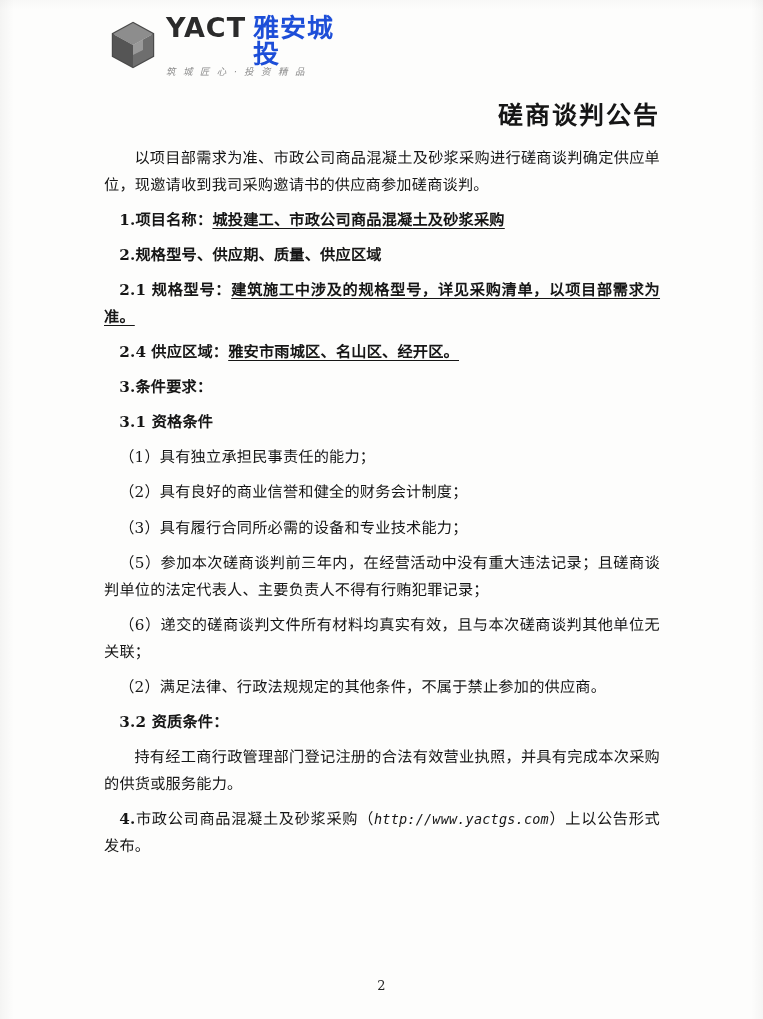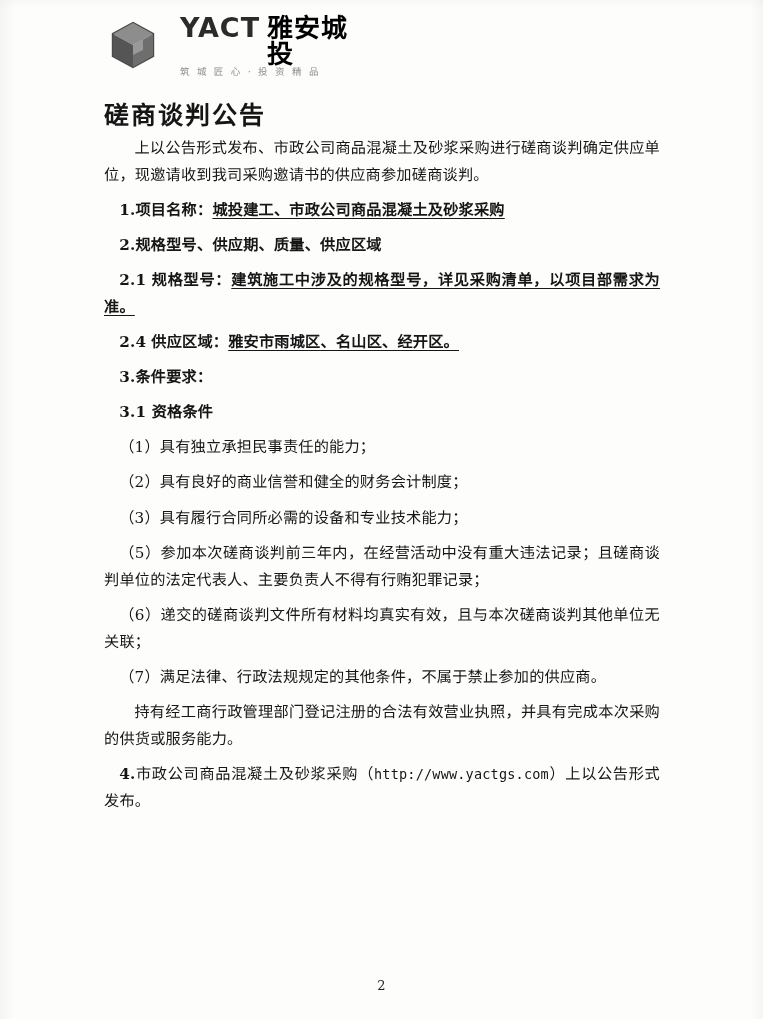--- a/index.html
+++ b/index.html
@@ -35,21 +35,21 @@
 
   
   .logo-block {
     position: absolute;
     left: 110px;
     top: 14px;
     width: 240px;
     height: 62px;
     display: flex;
     align-items: center;
-    gap: 24px;
+    gap: 10px;
   }
   .logo-cube {
     width: 46px;
     height: 50px;
     position: relative;
     flex: none;
   }
   .logo-cube svg { display: block; }
   .logo-text {
     display: flex;
@@ -67,59 +67,61 @@
     font-weight: bold;
     font-size: 27px;
     letter-spacing: 1px;
     color: #2b2b2b;
   }
   .logo-cn {
     font-family: "DejaVu Sans", "Liberation Sans", sans-serif;
     font-weight: bold;
     font-size: 26px;
     letter-spacing: 1px;
-    color: #000000;
+    color: #1d4ed8;
   }
   .logo-sub {
     font-family: "DejaVu Sans", "Liberation Sans", sans-serif;
     font-size: 9.5px;
     letter-spacing: 2.2px;
     color: #8e8e8e;
     white-space: nowrap;
+    font-style: italic;
   }
 
   
   .doc {
     position: absolute;
     left: 104px;
     top: 95px;
     width: 556px;
   }
   h1.title {
-    margin: 0 0 4px 0;
+    margin: 0 0 14px 0;
     font-size: 25px;
     font-weight: bold;
-    text-align: left;
+    text-align: right;
     letter-spacing: 2px;
     font-family: "DejaVu Serif", "Liberation Serif", serif;
   }
   p {
     margin: 0 0 8px 0;
     font-size: 15.2px;
     line-height: 1.78;
     text-align: justify;
     letter-spacing: 0.2px;
   }
   .indent { text-indent: 2em; }
   .indent1 { text-indent: 1em; }
   .bold { font-weight: bold; }
   .u { text-decoration: underline; text-underline-offset: 3px; }
   .mono {
     font-family: "DejaVu Sans Mono", "Liberation Mono", monospace;
     font-size: 13.5px;
+    font-style: italic;
   }
   .pagenum {
     position: absolute;
     left: 0;
     right: 0;
     top: 978px;
     text-align: center;
     font-size: 13px;
     font-family: "DejaVu Serif", "Liberation Serif", serif;
     color: #222;
@@ -146,21 +148,21 @@
         <span class="logo-cn">雅安城投</span>
       </div>
       <div class="logo-sub">筑 城 匠 心 · 投 资 精 品</div>
     </div>
   </div>
 
   <div class="doc">
 
     <h1 class="title">磋商谈判公告</h1>
 
-    <p class="indent">上以公告形式发布、市政公司商品混凝土及砂浆采购进行磋商谈判确定供应单位，现邀请收到我司采购邀请书的供应商参加磋商谈判。</p>
+    <p class="indent">以项目部需求为准、市政公司商品混凝土及砂浆采购进行磋商谈判确定供应单位，现邀请收到我司采购邀请书的供应商参加磋商谈判。</p>
 
     <p class="indent1">
       <span class="bold">1.</span><span class="bold">项目名称：</span><span class="bold u">城投建工、市政公司商品混凝土及砂浆采购</span>
     </p>
 
     <p class="indent1">
       <span class="bold">2.</span><span class="bold">规格型号、供应期、质量、供应区域</span>
     </p>
 
     <p class="indent1">
@@ -177,22 +179,23 @@
       <span class="bold">3.</span><span class="bold">条件要求：</span>
     </p>
 
     <p class="indent1 bold">3.1 资格条件</p>
 
     <p class="indent1">（1）具有独立承担民事责任的能力；</p>
     <p class="indent1">（2）具有良好的商业信誉和健全的财务会计制度；</p>
     <p class="indent1">（3）具有履行合同所必需的设备和专业技术能力；</p>
     <p class="indent1">（5）参加本次磋商谈判前三年内，在经营活动中没有重大违法记录；且磋商谈判单位的法定代表人、主要负责人不得有行贿犯罪记录；</p>
     <p class="indent1">（6）递交的磋商谈判文件所有材料均真实有效，且与本次磋商谈判其他单位无关联；</p>
-    <p class="indent1">（7）满足法律、行政法规规定的其他条件，不属于禁止参加的供应商。</p>
-
+    <p class="indent1">（2）满足法律、行政法规规定的其他条件，不属于禁止参加的供应商。</p>
+
+    <p class="indent1 bold">3.2 资质条件：</p>
     <p class="indent">持有经工商行政管理部门登记注册的合法有效营业执照，并具有完成本次采购的供货或服务能力。</p>
 
     <p class="indent1">
       <span class="bold">4.</span><span>市政公司商品混凝土及砂浆采购（</span><span class="mono">http://www.yactgs.com</span><span>）上以公告形式发布。</span>
     </p>
 
   </div>
 
   <div class="pagenum">2</div>
 </div>

